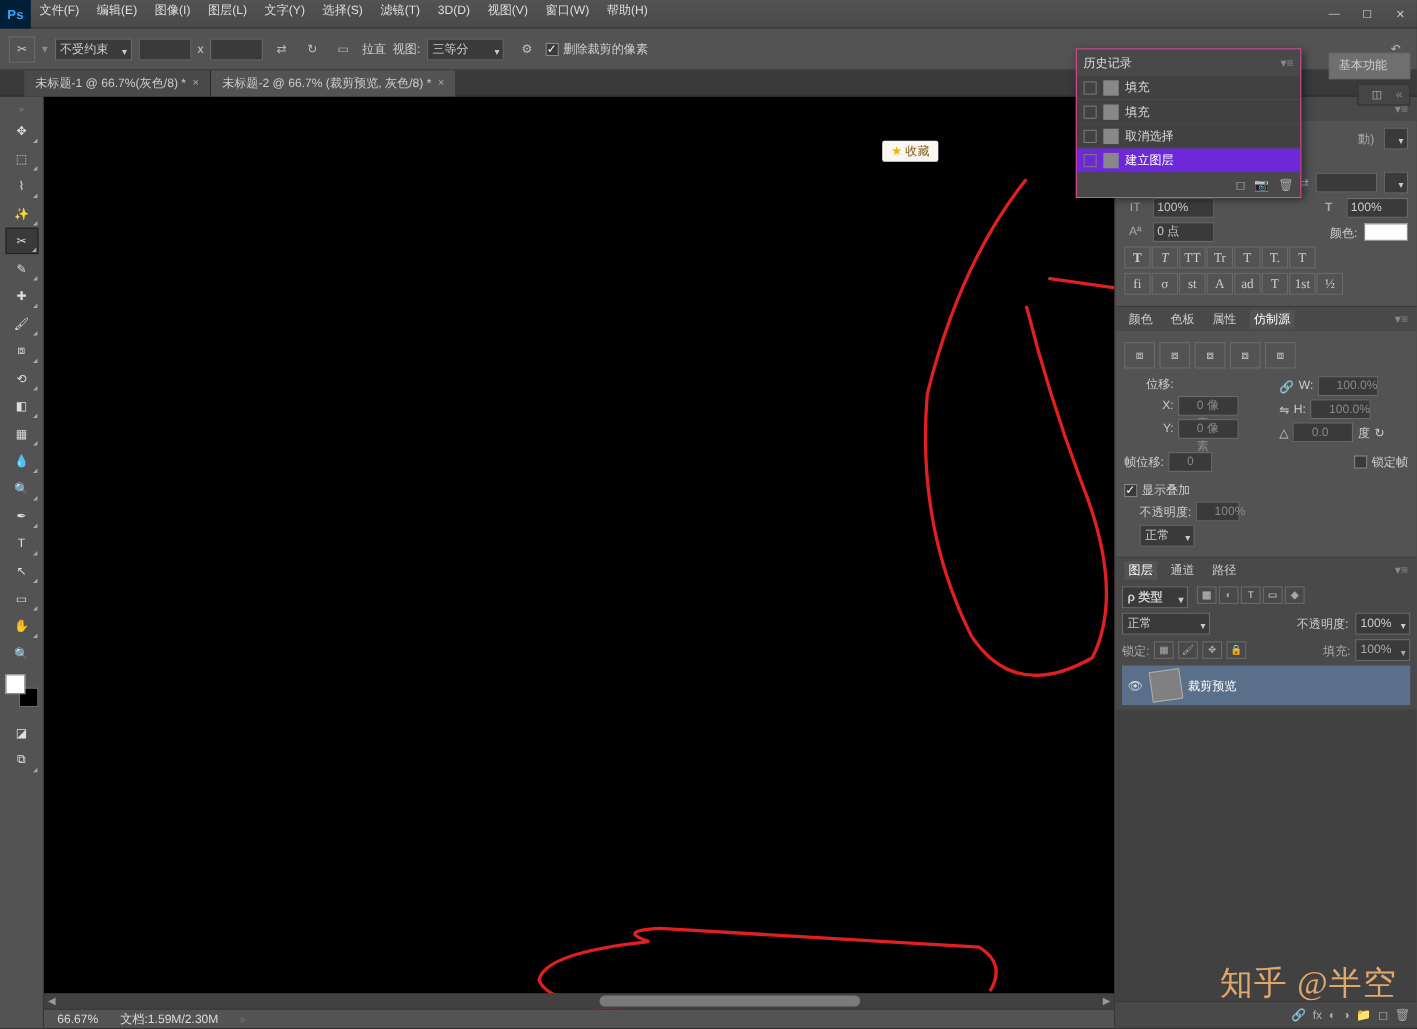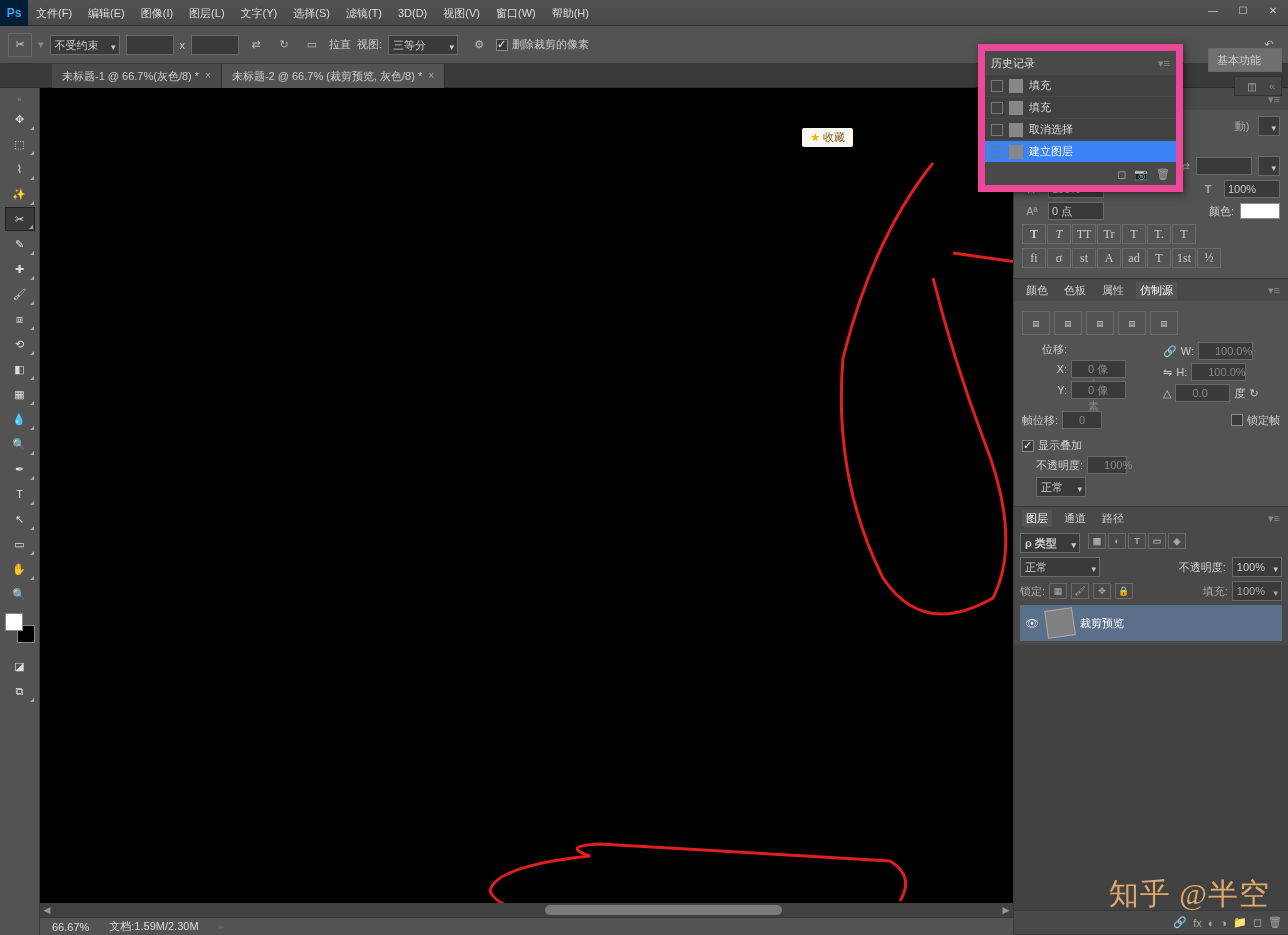--- a/index.html
+++ b/index.html
@@ -1,17 +1,17 @@
 <!DOCTYPE html>
 <html><head>
 <meta charset="utf-8">
 <style>
 * { margin:0; padding:0; box-sizing:border-box; font-family:"Microsoft YaHei",Arial,sans-serif; user-select:none; }
 body { background:#535353; width:1288px; height:935px; overflow:hidden; position:relative; color:#ccc; font-size:11px; }
-.titlebar { height:26px; background:linear-gradient(#535353,#494949); display:flex; border-bottom:1px solid #2a2a2a; }
+.titlebar { height:26px; background:linear-gradient(#535353,#494949); display:flex; align-items:center; border-bottom:1px solid #2a2a2a; }
 .ps-logo { width:28px; height:26px; background:#001e36; color:#31a8ff; display:flex; align-items:center; justify-content:center; font-weight:bold; font-size:12px; }
 .menubar { display:flex; flex:1; }
 .menu-item { padding:0 8px; height:32px; line-height:26px; color:#ddd; cursor:default; }
 .win-controls { display:flex; margin-left:auto; }
 .win-btn { width:30px; height:20px; display:flex; align-items:center; justify-content:center; color:#ccc; font-size:10px; }
 
 .optbar { height:38px; background:#535353; border-bottom:1px solid #383838; display:flex; align-items:center; padding:0 8px; gap:6px; }
 .opt-tool-icon { width:24px; height:24px; border:1px solid #6a6a6a; display:flex; align-items:center; justify-content:center; }
 .opt-dd { background:#3a3a3a; border:1px solid #6a6a6a; height:20px; min-width:70px; padding:0 16px 0 4px; position:relative; line-height:18px; }
 .opt-dd::after { content:"▾"; position:absolute; right:3px; top:2px; font-size:9px; }
@@ -19,21 +19,21 @@
 .icon-btn { width:22px; height:22px; display:flex; align-items:center; justify-content:center; color:#bbb; }
 .checkbox-wrap { display:flex; align-items:center; gap:4px; }
 .chk { width:12px; height:12px; background:#3a3a3a; border:1px solid #888; display:inline-block; position:relative; }
 .chk.checked::after { content:"✓"; position:absolute; top:-2px; left:0; font-size:11px; color:#fff; }
 .gear-icon { margin-left:4px; }
 
 .workspace-btn { position:absolute; right:6px; top:30px; height:24px; background:#535353; border:1px solid #6a6a6a; padding:0 20px 0 8px; line-height:22px; }
 .workspace-btn.light { background:#6f6f6f; }
 .icon-ctrl-strip { position:absolute; right:6px; top:58px; height:20px; background:#454545; border:1px solid #333; padding:0 6px; display:flex; align-items:center; gap:6px; }
 
-.tabbar { height:24px; background:#3a3a3a; display:flex; border-bottom:1px solid #2a2a2a; padding-left:52px; }
+.tabbar { height:24px; background:#3a3a3a; display:flex; border-bottom:1px solid #2a2a2a; padding-left:22px; }
 .doc-tab { padding:0 10px; height:24px; line-height:24px; background:#494949; color:#ccc; border-right:1px solid #2a2a2a; display:flex; align-items:center; gap:6px; font-size:11px; }
 .doc-tab.active { background:#535353; }
 .tab-close { color:#aaa; font-size:10px; }
 
 .main { display:flex; height:calc(935px - 26px - 38px - 24px); }
 .toolbox { width:40px; background:#535353; border-right:1px solid #383838; padding-top:4px; display:flex; flex-direction:column; align-items:center; gap:1px; }
 .tool { width:30px; height:24px; display:flex; align-items:center; justify-content:center; color:#ddd; position:relative; }
 .tool.active { background:#3a3a3a; border:1px solid #222; }
 .tool .tri { position:absolute; right:1px; bottom:1px; width:0; height:0; border-left:4px solid transparent; border-bottom:4px solid #aaa; }
 .color-swatches { margin-top:6px; position:relative; width:30px; height:30px; }
@@ -83,26 +83,26 @@
 .layers-row2 { display:flex; align-items:center; gap:6px; margin-bottom:4px; }
 .lock-row { display:flex; align-items:center; gap:4px; margin-bottom:4px; color:#aaa; }
 .layer-item { display:flex; align-items:center; gap:6px; background:#5a6f8a; padding:4px; height:36px; }
 .eye { width:16px; text-align:center; color:#ddd; }
 .layer-thumb { width:28px; height:28px; background:#808080; border:1px solid #aaa; transform:rotate(-8deg); }
 .layer-name { color:#fff; }
 .layers-footer { display:flex; justify-content:flex-end; gap:6px; padding:4px 6px; background:#494949; border-top:1px solid #383838; height:24px; align-items:center; }
 .lf-icon { color:#aaa; font-size:11px; }
 
 
-.history-panel { position:absolute; top:44px; right:105px; width:205px; background:#535353; border:7px solid #ec4899; z-index:10; box-shadow:2px 2px 8px rgba(0,0,0,0.5);text-align:center; }
+.history-panel { position:absolute; top:44px; right:105px; width:205px; background:#535353; border:1px solid #ec4899; z-index:10; box-shadow:2px 2px 8px rgba(0,0,0,0.5);text-align:center; }
 .history-header { background:#494949; height:24px; display:flex; align-items:center; padding:0 6px; }
 .history-title { color:#ddd; }
 .history-list { background:#414141; }
 .hist-item { display:flex; align-items:center; gap:6px; padding:3px 6px; height:22px; color:#ddd; border-bottom:1px solid #494949; }
-.hist-item.selected { background:#3b82f6; color:#fff; }
+.hist-item.selected { background:#6d28d9; color:#fff; }
 .hist-icon { width:14px; height:14px; background:#888; display:inline-block; }
 .hist-chk { width:12px; height:12px; border:1px solid #777; }
 .history-footer { display:flex; justify-content:flex-end; gap:8px; padding:3px 6px; height:22px; align-items:center; background:#494949; }
 
 
 .anno { position:absolute; pointer-events:none; stroke:#e02020; stroke-width:3; fill:none; }
 
 .watermark { position:absolute; right:18px; bottom:20px; color:#fdba74; font-size:30px; font-weight:500; opacity:0.85; letter-spacing:1px; pointer-events:none; font-family:"Microsoft YaHei"; }
 </style>
 </head>

